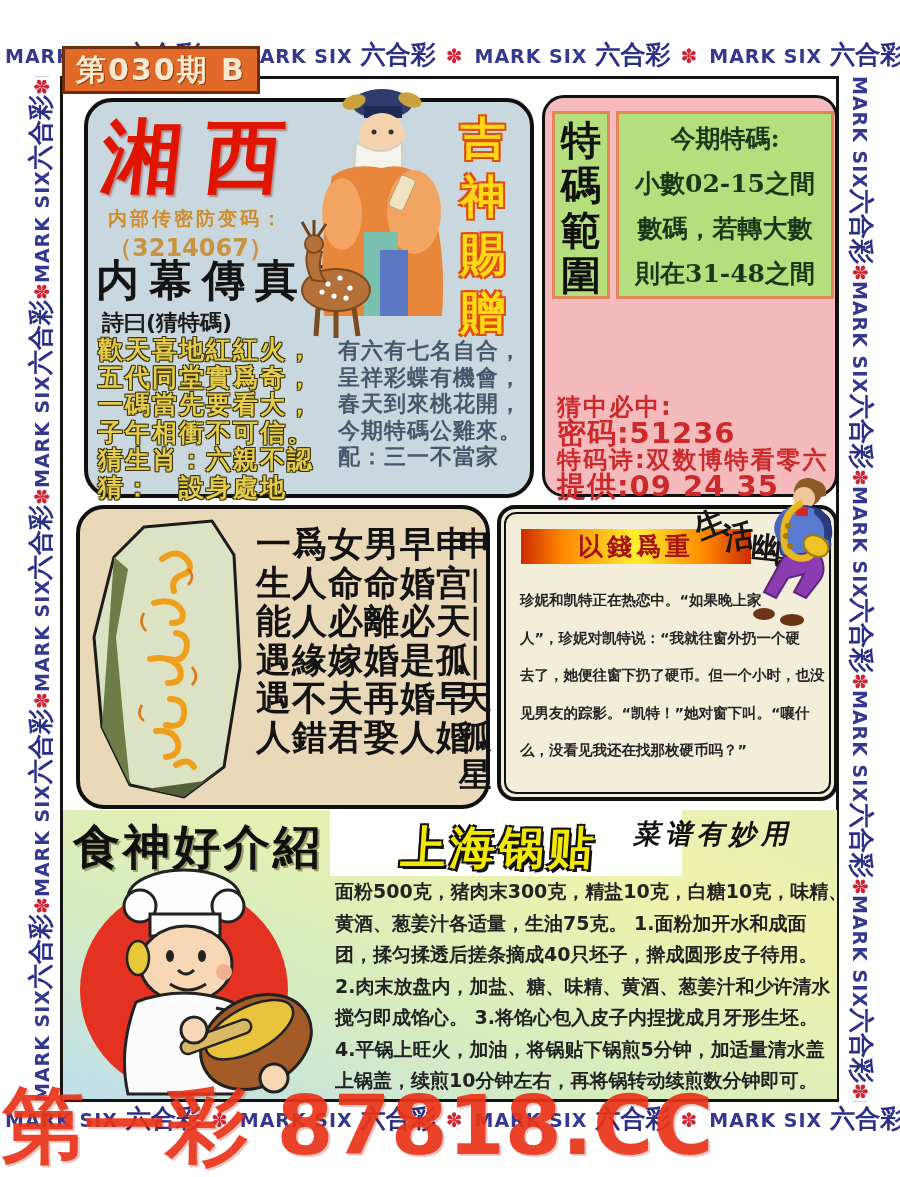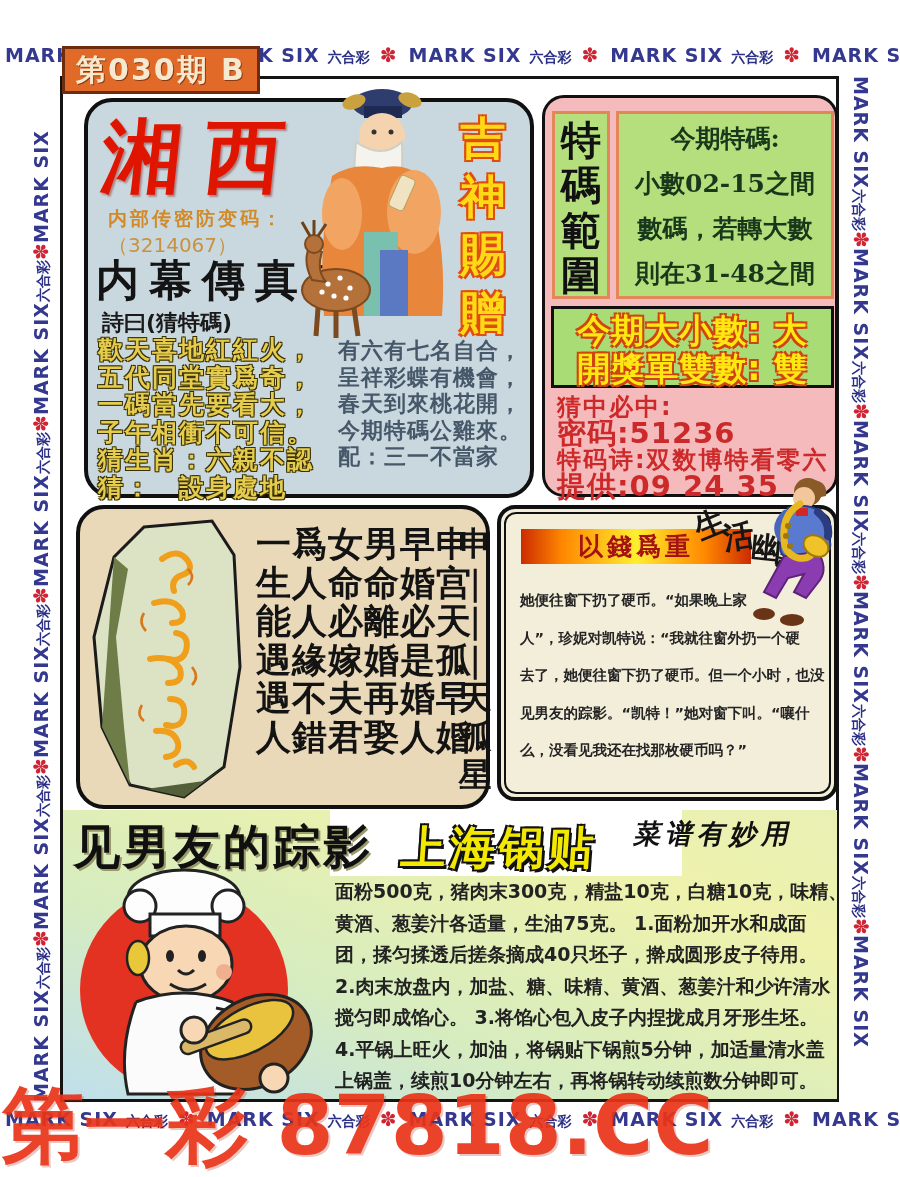--- a/index.html
+++ b/index.html
@@ -4,21 +4,21 @@
 <style>
   html,body{margin:0;padding:0;background:#888;}
   *{box-sizing:border-box;}
   #page{position:relative;width:900px;height:1177px;background:#fff;overflow:hidden;
         font-family:"DejaVu Sans","Liberation Sans",sans-serif;}
 
   
   .band{position:absolute;overflow:hidden;white-space:nowrap;color:#34398f;
         font-weight:bold;font-size:19px;line-height:38px;background:#fff;}
   .band .bm{margin:0 5px;letter-spacing:1px;}
-  .band .bc{margin:0 3px;font-size:14px;color:#2b2f85;text-align:center;}
+  .band .bc{margin:0 3px;font-size:25px;color:#2b2f85;text-align:center;}
   .band .bf{margin:0 7px;color:#cf2433;font-size:20px;}
   #band-top{left:0;top:36px;width:900px;height:40px;}
   #band-bottom{left:0;top:1100px;width:900px;height:40px;}
   .vband{width:38px;height:1026px;top:76px;line-height:38px;
          writing-mode:vertical-rl;text-orientation:sideways;}
   #band-left{left:22px;transform:rotate(180deg);}
   #band-right{left:842px;}
 
   #frame{position:absolute;left:60px;top:76px;width:779px;height:1026px;
          border:3px solid #141414;z-index:1;}
@@ -29,21 +29,21 @@
              letter-spacing:2px;text-shadow:1px 1px 0 #8a3a10;margin-top:16px;}
 
   
   #boxA{position:absolute;left:84px;top:98px;width:450px;height:400px;z-index:3;
         background:#c9d8de;border:4px solid #101010;border-radius:28px;}
   #region-title{position:absolute;left:14px;top:2px;font-size:80px;font-weight:900;
         color:#e01500;font-family:"DejaVu Serif","Liberation Serif",serif;
         letter-spacing:22px;transform:skewX(-6deg);text-shadow:2px 2px 2px rgba(120,0,0,.4);}
   #code-label{position:absolute;left:20px;top:104px;font-size:19px;font-weight:bold;
         color:#d08a28;letter-spacing:3px;}
-  #code-value{position:absolute;left:20px;top:130px;font-size:20px;font-weight:normal;color:#c89240;}
+  #code-value{position:absolute;left:20px;top:130px;font-size:24px;font-weight:bold;color:#c89240;}
   #poemA-title{position:absolute;left:8px;top:150px;font-size:43px;font-weight:900;color:#141414;
         font-family:"DejaVu Serif","Liberation Serif",serif;letter-spacing:10px;}
   #poemA-sub{position:absolute;left:14px;top:206px;font-size:22px;font-weight:bold;color:#1a1a1a;}
   #poemA{position:absolute;left:10px;top:234px;font-size:25px;font-weight:900;line-height:27.5px;
         color:#e5cc4e;letter-spacing:2px;
         text-shadow:-1px -1px 0 #3a3000,1px -1px 0 #3a3000,-1px 1px 0 #3a3000,1px 1px 0 #3a3000;}
   #gift-col{position:absolute;left:370px;top:8px;width:50px;text-align:center;}
   #gift-col .gc{font-size:45px;font-weight:900;color:#ffd916;line-height:58px;
         font-family:"DejaVu Serif","Liberation Serif",serif;
         text-shadow:-2px -2px 0 #e04d10,2px -2px 0 #e04d10,-2px 2px 0 #e04d10,2px 2px 0 #e04d10;}
@@ -197,24 +197,20 @@
       <div class="rc">碼</div>
       <div class="rc">範</div>
       <div class="rc">圍</div>
     </div>
     <div id="range-text" class="greenpanel">
       <div>今期特碼:</div>
       <div>小數02-15之間</div>
       <div>數碼，若轉大數</div>
       <div>則在31-48之間</div>
     </div>
-    <div id="bigsmall">
-      <div>今期大小數: 大</div>
-      <div>開獎單雙數: 雙</div>
-    </div>
     <div id="redblock">
       <div class="r1">猜中必中:</div>
       <div class="r2">密码:51236</div>
       <div class="r1">特码诗:双数博特看零六</div>
       <div class="r2">提供:09 24 35</div>
     </div>
   </div>
 
   <div id="boxC">
     <svg id="stone" class="illu" width="176" height="290" viewBox="0 0 176 290">
@@ -253,21 +249,21 @@
       <div>天</div>
       <div>孤</div>
       <div>星</div>
     </div>
   </div>
 
   <div id="boxD">
     <div id="boxD-inner">
       <div id="humor-badge">以錢爲重</div>
       <div id="humor-text">
-        <div>她便往窗下扔了硬币。“如果晚上家</div>
+        <div>珍妮和凯特正在热恋中。“如果晚上家</div>
         <div>人”，珍妮对凯特说：“我就往窗外扔一个硬</div>
         <div>去了，她便往窗下扔了硬币。但一个小时，也没</div>
         <div>见男友的踪影。“凯特！”她对窗下叫。“嚷什</div>
         <div>么，没看见我还在找那枚硬币吗？”</div>
       </div>
     </div>
   </div>
   <div id="humor-title">
     <span class="h1">生</span>
     <span class="h2">活</span>
@@ -288,21 +284,21 @@
     <ellipse cx="20" cy="140" rx="11" ry="6" fill="#6a3416"></ellipse>
     <path d="M56,30 q-18,10 -16,34 q0,16 14,20 q14,2 16,-10" stroke="#e8b820" stroke-width="7" fill="none" stroke-linecap="round"></path>
     <ellipse cx="72" cy="72" rx="13" ry="10" fill="#f0c428" stroke="#a07808" stroke-width="2" transform="rotate(30 72 72)"></ellipse>
     <circle cx="44" cy="52" r="3" fill="#a07808"></circle>
       <circle cx="42" cy="62" r="3" fill="#a07808"></circle>
     <circle cx="46" cy="72" r="3" fill="#a07808"></circle>
   </svg>
 
   <div id="recipe">
     <div id="white-patch"></div>
-    <div id="recipe-col-title">见男友的踪影</div>
+    <div id="recipe-col-title">食神好介紹</div>
     <div id="dish-title">上海锅贴</div>
     <div id="slogan">菜谱有妙用</div>
     <div id="recipe-text">
       <div>面粉500克，猪肉末300克，精盐10克，白糖10克，味精、</div>
       <div>黄酒、葱姜汁各适量，生油75克。 1.面粉加开水和成面</div>
       <div>团，揉匀揉透后搓条摘成40只坯子，擀成圆形皮子待用。</div>
       <div>2.肉末放盘内，加盐、糖、味精、黄酒、葱姜汁和少许清水</div>
       <div>搅匀即成馅心。 3.将馅心包入皮子内捏拢成月牙形生坯。</div>
       <div>4.平锅上旺火，加油，将锅贴下锅煎5分钟，加适量清水盖</div>
       <div>上锅盖，续煎10分钟左右，再将锅转动续煎数分钟即可。</div>

